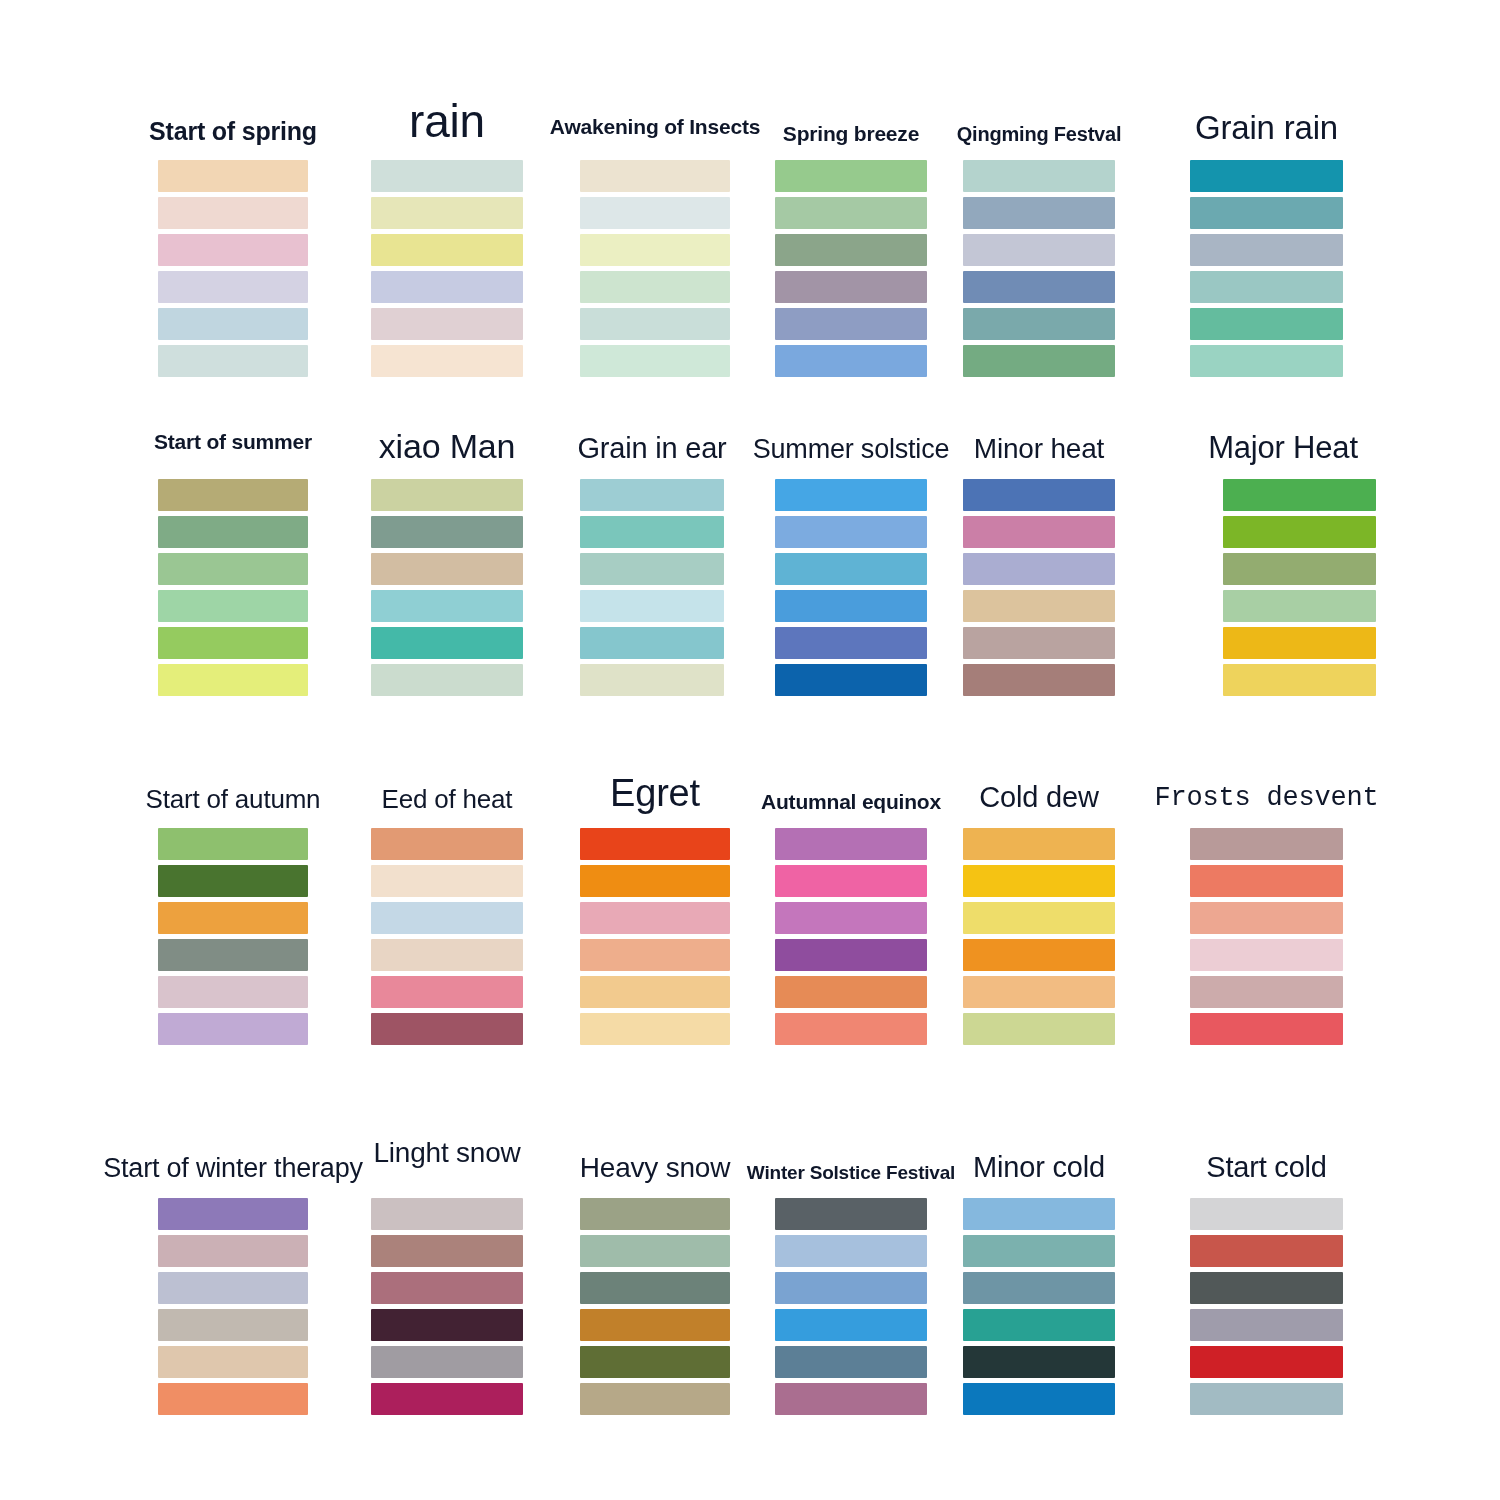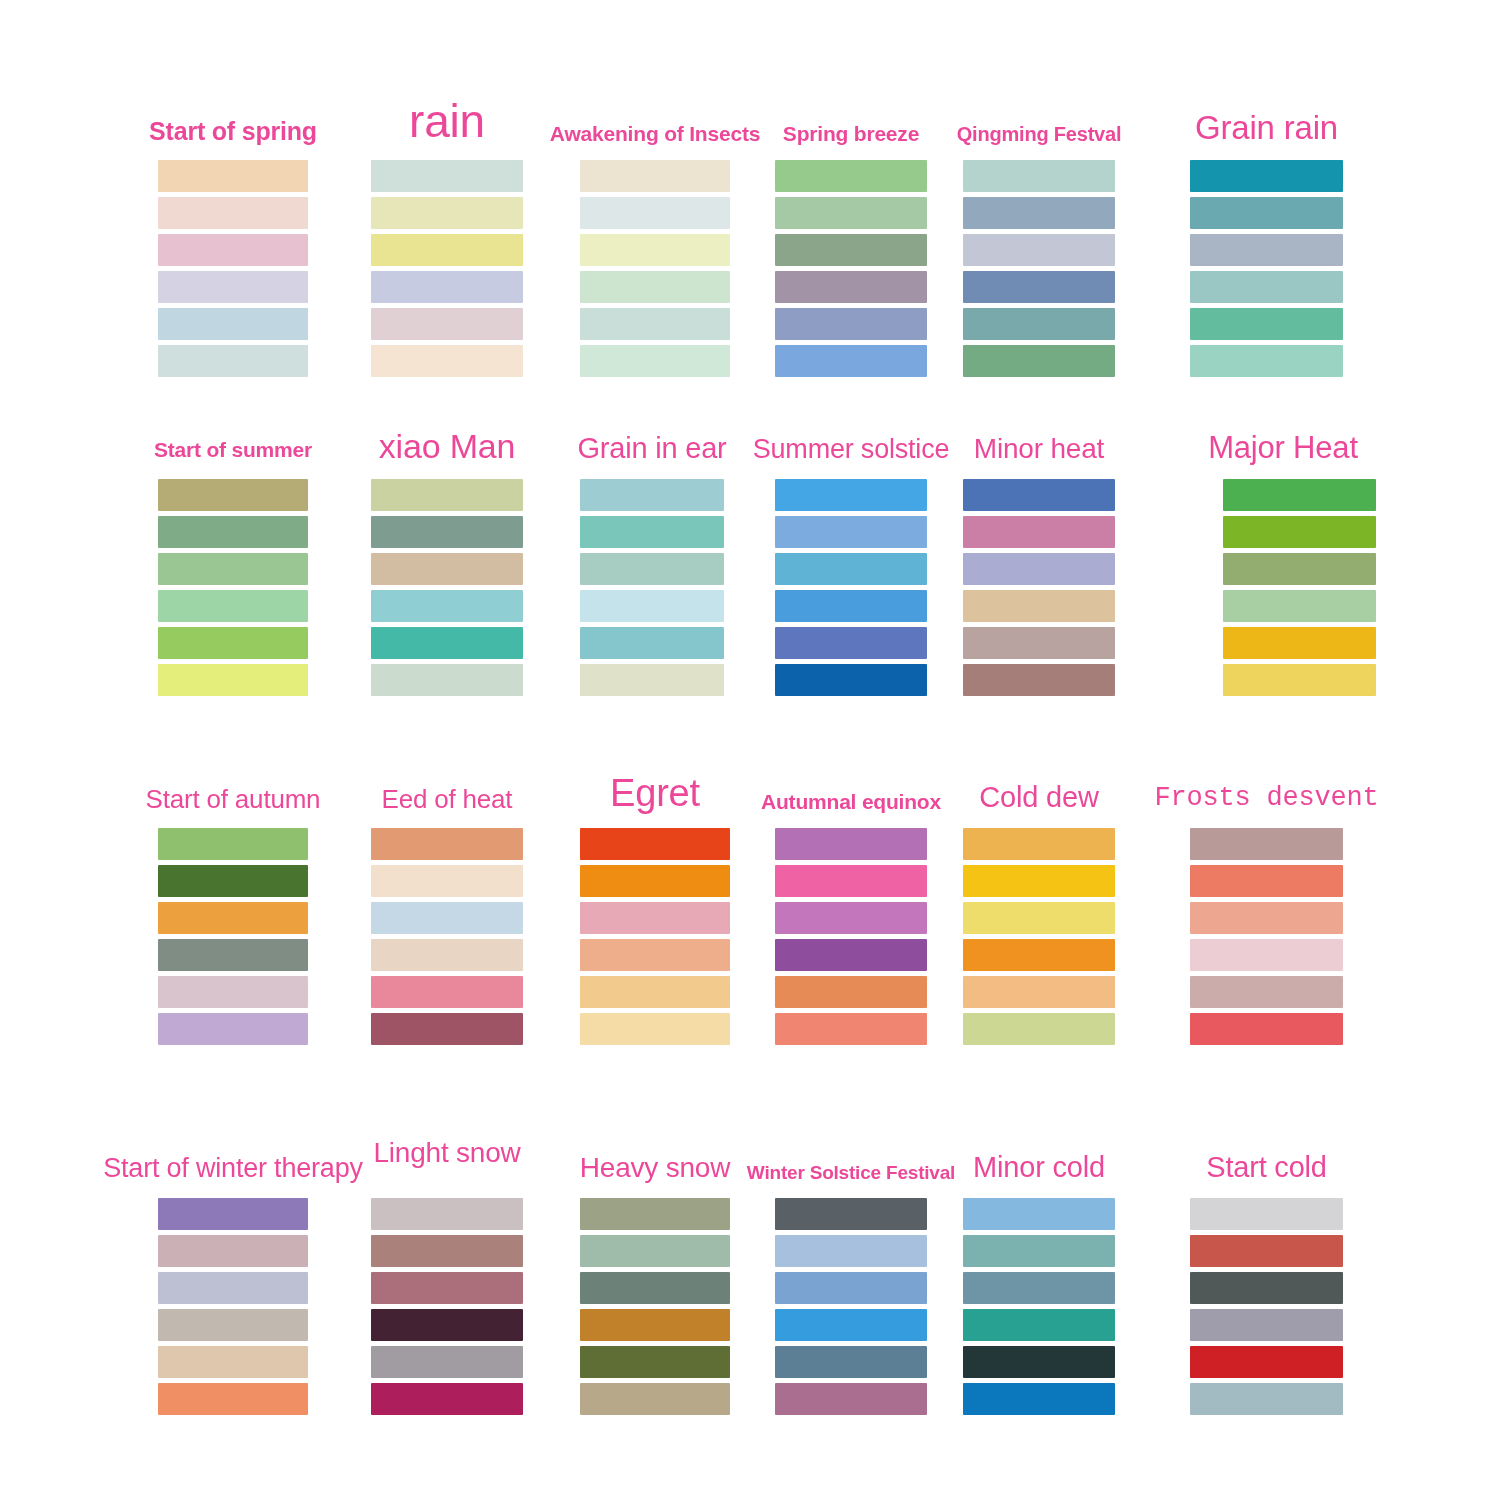--- a/index.html
+++ b/index.html
@@ -15,21 +15,21 @@
 
   .pal{position:absolute;}
   .pal-title{
     position:absolute;
     left:50%;
     transform:translateX(-50%);
     bottom:100%;
     white-space:nowrap;
     font-weight:700;
     letter-spacing:-0.2px;
-    color:#ec4899;
+    color:#0f172a;
     line-height:1;
   }
   .swatches{position:relative;width:100%;}
   .sw{
     width:100%;
     border-radius:1px;
   }
   .sw + .sw{margin-top:5px;}
 </style>
 </head>
@@ -52,21 +52,21 @@
       <div class="swatches">
         <div class="sw" title="#cfdfda" style="height: 32px; background: rgb(207, 223, 218);"></div>
         <div class="sw" title="#e6e6b8" style="height: 32px; background: rgb(230, 230, 184);"></div>
         <div class="sw" title="#e8e492" style="height: 32px; background: rgb(232, 228, 146);"></div>
         <div class="sw" title="#c6cbe2" style="height: 32px; background: rgb(198, 203, 226);"></div>
         <div class="sw" title="#e0d0d3" style="height: 32px; background: rgb(224, 208, 211);"></div>
         <div class="sw" title="#f6e4d2" style="height: 32px; background: rgb(246, 228, 210);"></div>
       </div>
     </div>
     <div class="pal" style="left: 580px; top: 160px; width: 150px;">
-      <div class="pal-title" style="font-size: 21px; font-weight: 600; margin-bottom: 0px; bottom: calc(100% + 16px);">Awakening of Insects</div>
+      <div class="pal-title" style="font-size: 21px; font-weight: 600; margin-bottom: 7px; bottom: calc(100% + 16px);">Awakening of Insects</div>
       <div class="swatches">
         <div class="sw" title="#ece3d0" style="height: 32px; background: rgb(236, 227, 208);"></div>
         <div class="sw" title="#dde7e8" style="height: 32px; background: rgb(221, 231, 232);"></div>
         <div class="sw" title="#ebefc2" style="height: 32px; background: rgb(235, 239, 194);"></div>
         <div class="sw" title="#cde4cf" style="height: 32px; background: rgb(205, 228, 207);"></div>
         <div class="sw" title="#c9ded9" style="height: 32px; background: rgb(201, 222, 217);"></div>
         <div class="sw" title="#cfe8d8" style="height: 32px; background: rgb(207, 232, 216);"></div>
       </div>
     </div>
     <div class="pal" style="left: 775px; top: 160px; width: 152px;">
@@ -96,21 +96,21 @@
       <div class="swatches">
         <div class="sw" title="#1494ad" style="height: 32px; background: rgb(20, 148, 173);"></div>
         <div class="sw" title="#6ba9b0" style="height: 32px; background: rgb(107, 169, 176);"></div>
         <div class="sw" title="#a9b5c4" style="height: 32px; background: rgb(169, 181, 196);"></div>
         <div class="sw" title="#9ac7c3" style="height: 32px; background: rgb(154, 199, 195);"></div>
         <div class="sw" title="#64bc9e" style="height: 32px; background: rgb(100, 188, 158);"></div>
         <div class="sw" title="#9ad3c2" style="height: 32px; background: rgb(154, 211, 194);"></div>
       </div>
     </div>
     <div class="pal" style="left: 158px; top: 479px; width: 150px;">
-      <div class="pal-title" style="font-size: 21px; font-weight: 600; margin-bottom: 3px; bottom: calc(100% + 16px);">Start of summer</div>
+      <div class="pal-title" style="font-size: 21px; font-weight: 600; margin-bottom: 11px; bottom: calc(100% + 16px);">Start of summer</div>
       <div class="swatches">
         <div class="sw" title="#b5ab75" style="height: 32px; background: rgb(181, 171, 117);"></div>
         <div class="sw" title="#7fab86" style="height: 32px; background: rgb(127, 171, 134);"></div>
         <div class="sw" title="#9ac693" style="height: 32px; background: rgb(154, 198, 147);"></div>
         <div class="sw" title="#9ed5a6" style="height: 32px; background: rgb(158, 213, 166);"></div>
         <div class="sw" title="#95cb5f" style="height: 32px; background: rgb(149, 203, 95);"></div>
         <div class="sw" title="#e4ee7a" style="height: 32px; background: rgb(228, 238, 122);"></div>
       </div>
     </div>
     <div class="pal" style="left: 371px; top: 479px; width: 152px;">

